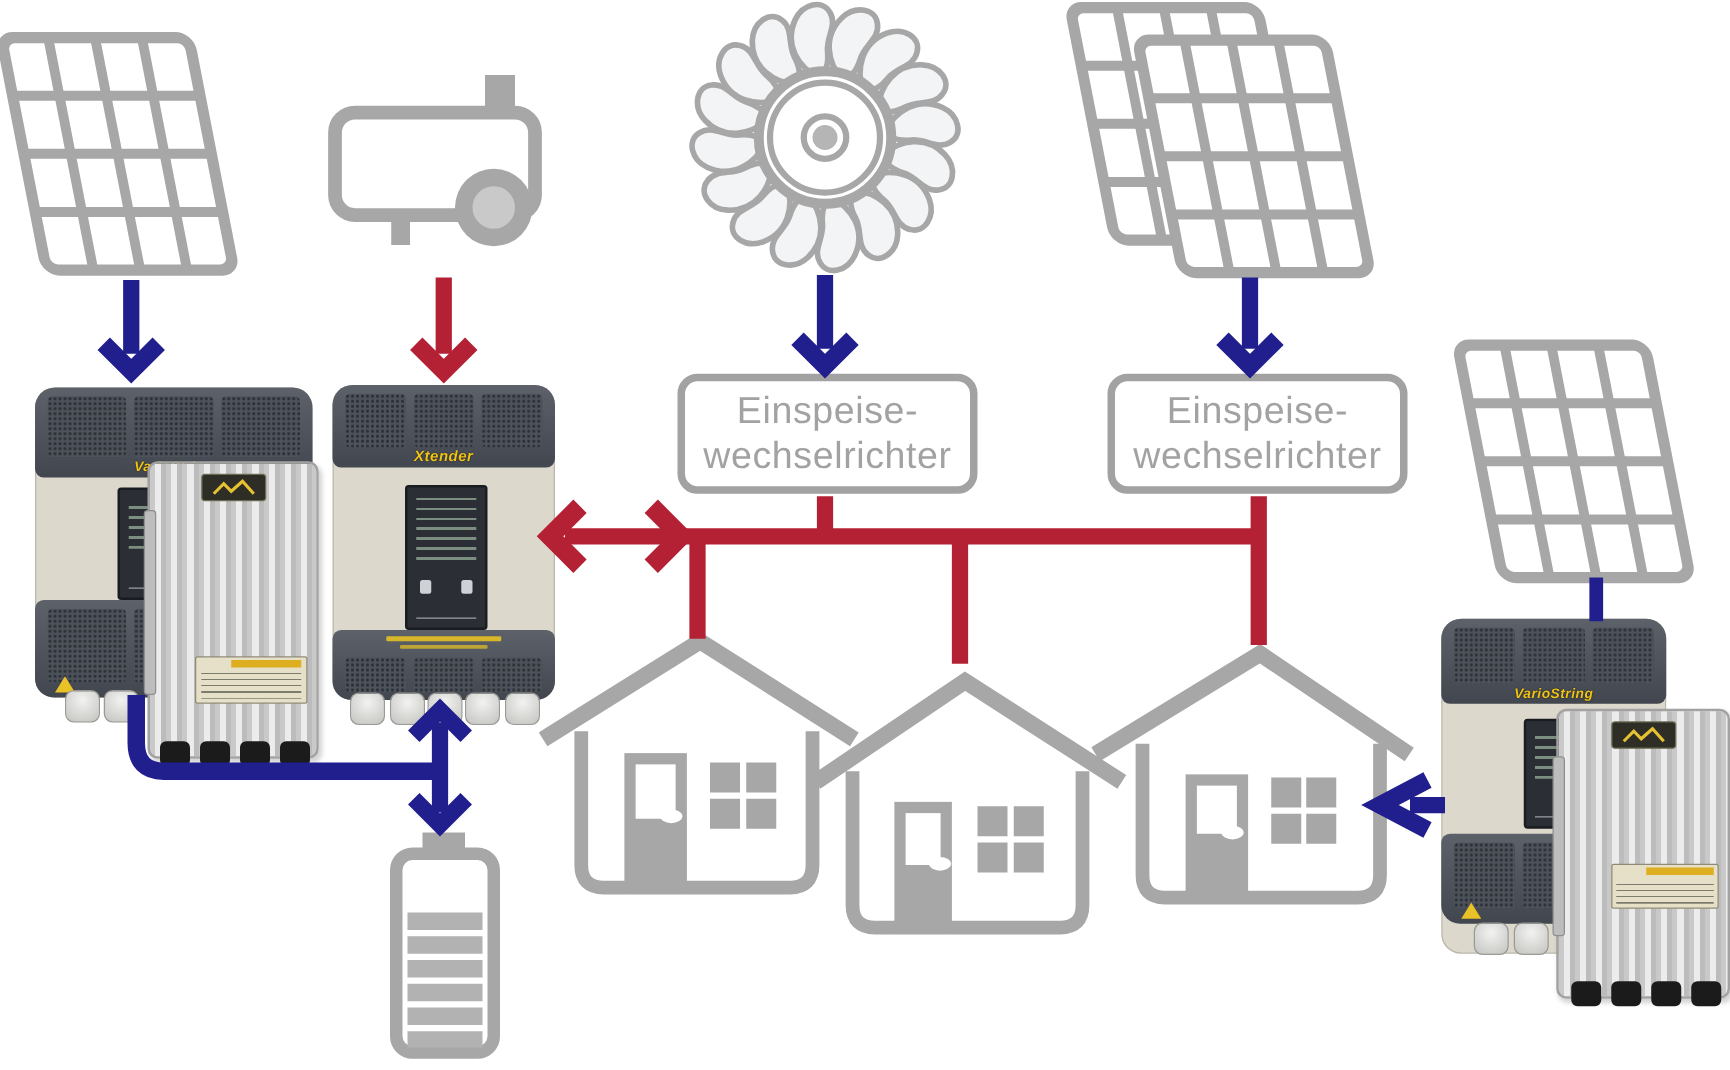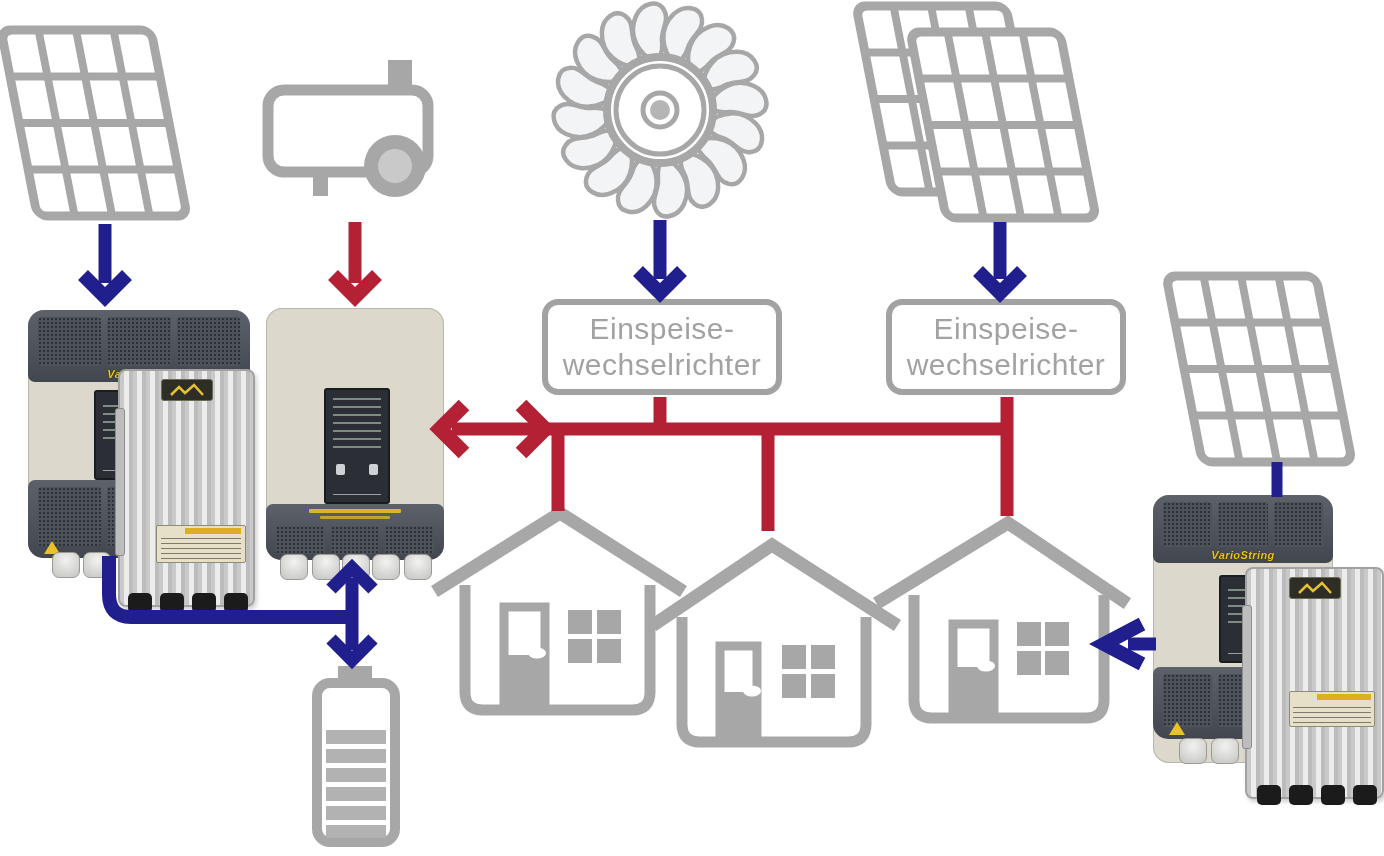--- a/index.html
+++ b/index.html
@@ -251,20 +251,28 @@
       </div>
       <div class="gland-dark" style="left:8px;bottom:-8px"></div>
       <div class="gland-dark" style="left:40px;bottom:-8px"></div>
       <div class="gland-dark" style="left:72px;bottom:-8px"></div>
       <div class="gland-dark" style="left:104px;bottom:-8px"></div>
     </div>
   </div>
 
   <div class="dev" style="left:266px;top:303px;width:180px;height:285px">
     <div class="inv" style="left:0;top:5px;width:178px;height:252px">
+      <div class="cap top" style="height:66px">
+        <div class="vents">
+            <div class="vent"></div>
+            <div class="vent"></div>
+            <div class="vent"></div>
+          </div>
+        <div class="brand" style="font-size:12px">Xtender</div>
+      </div>
       <div class="panel-label" style="left:58px;top:80px;width:62px;height:112px">
         <div class="panel-rows"></div>
         <div class="panel-btn" style="left:10px"></div>
         <div class="panel-btn" style="right:10px"></div>
         <div class="panel-logo"></div>
       </div>
       <div class="cap bottom" style="top:196px;height:56px">
         <div class="model-lines">
           <i style="width:92px"></i>
             <i style="width:70px;height:3px;opacity:.8"></i>

